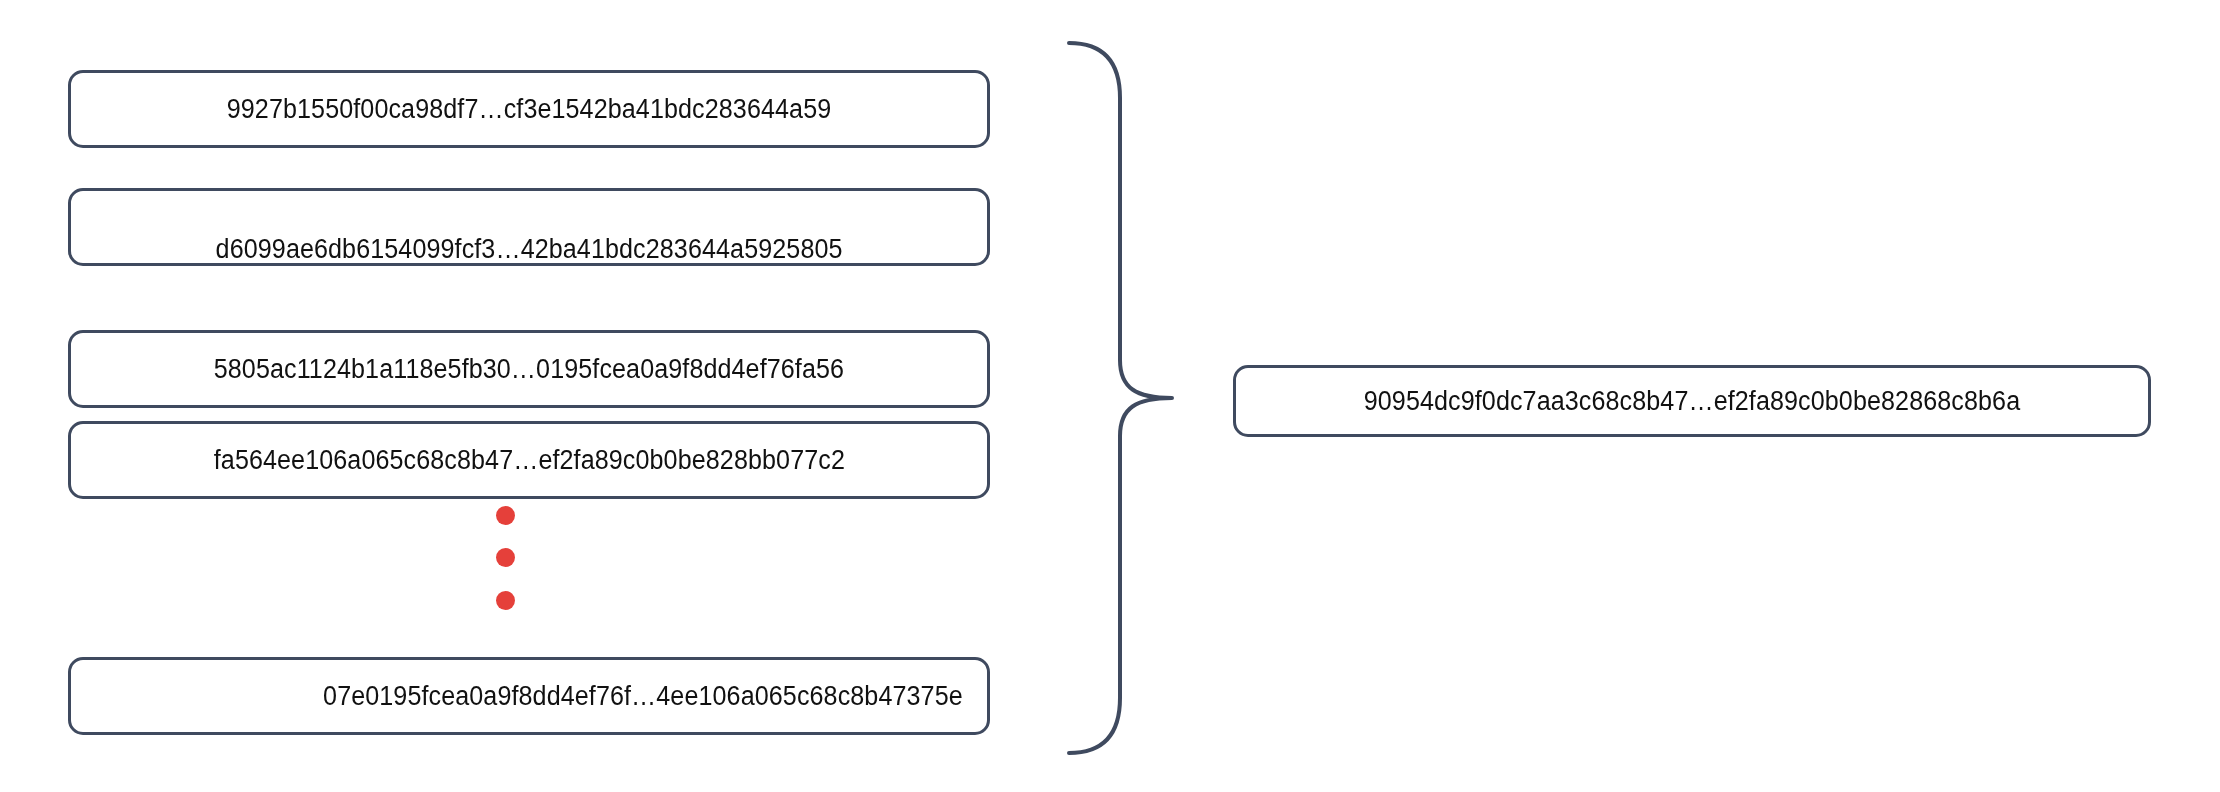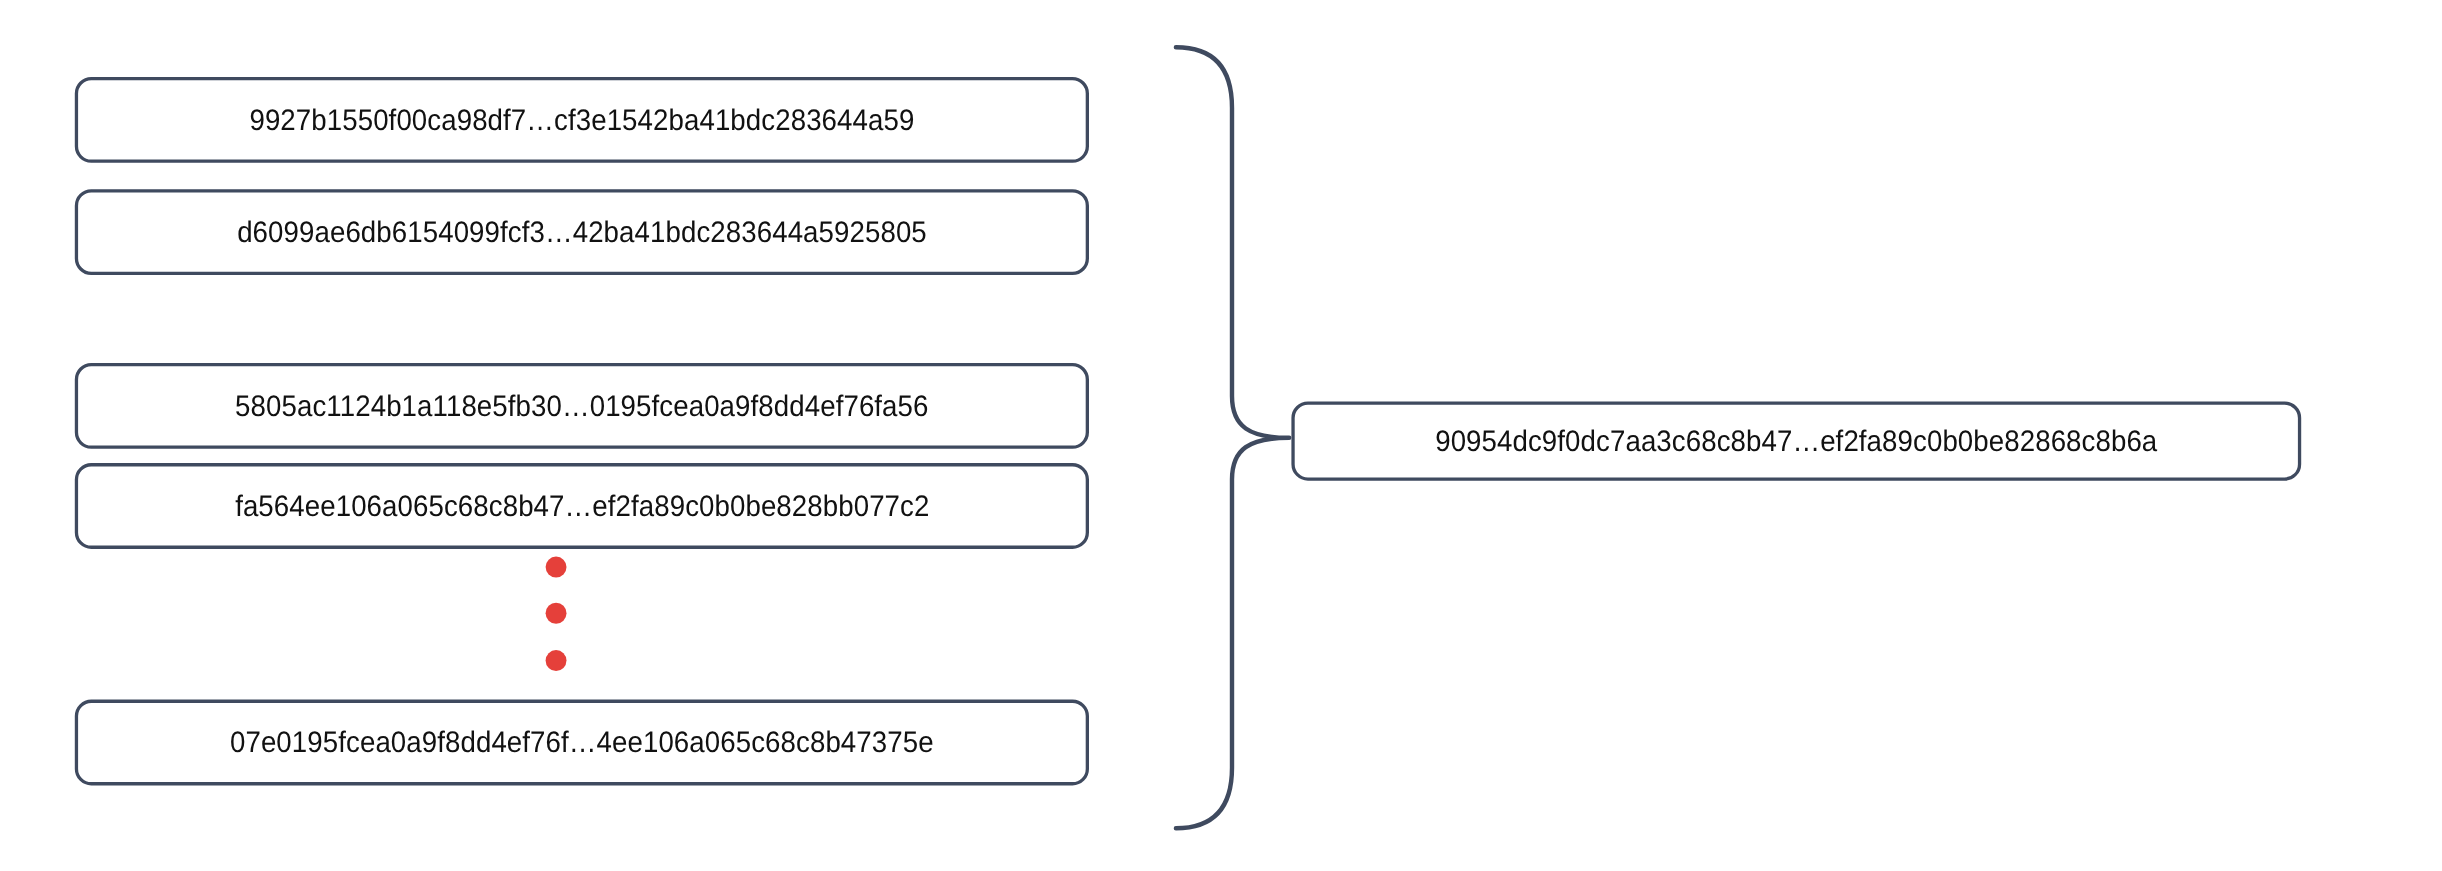--- a/index.html
+++ b/index.html
@@ -39,27 +39,27 @@
     color: #111111;
     letter-spacing: 0.1px;
     white-space: nowrap;
     transform: scaleX(0.93);
     transform-origin: center center;
   }
 
   
   .left-col { left: 68px; width: 922px; height: 78px; }
   .row-0 { top: 70px; }
-  .row-1 { top: 172px; }
+  .row-1 { top: 188px; align-items: flex-end; }
   .row-2 { top: 290px; margin-top: 40px; }
   .row-3 { top: 400px; margin-top: 21px; }
-  .row-4 { top: 636px; }
+  .row-4 { top: 657px; justify-content: flex-end; }
 
   
-  .right-box { left: 1174px; top: 365px; width: 918px; height: 72px; align-items: center; }
+  .right-box { left: 1233px; top: 365px; width: 918px; height: 72px; align-items: center; }
 
   
   #ellipsis-dots {
     position: absolute;
     left: 496px;
     top: 506px;
     width: 20px;
     height: 114px;
   }
   .ellipsis-dot {

